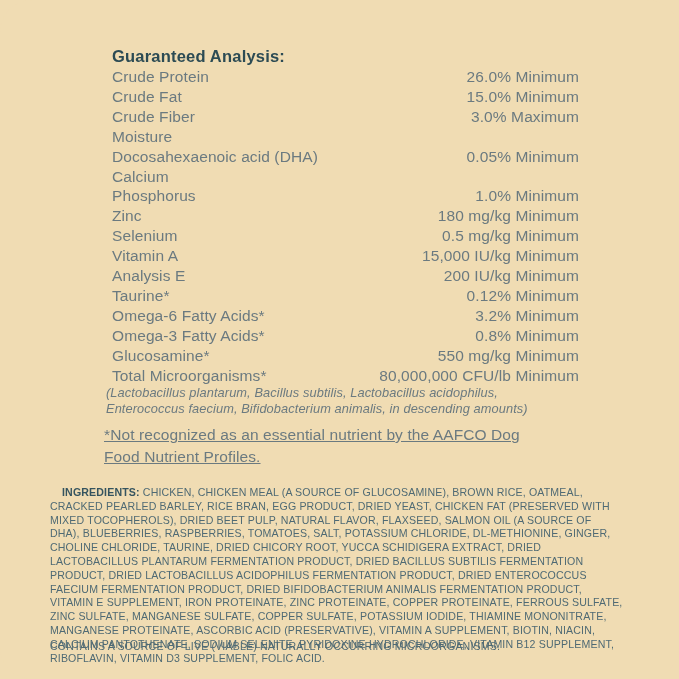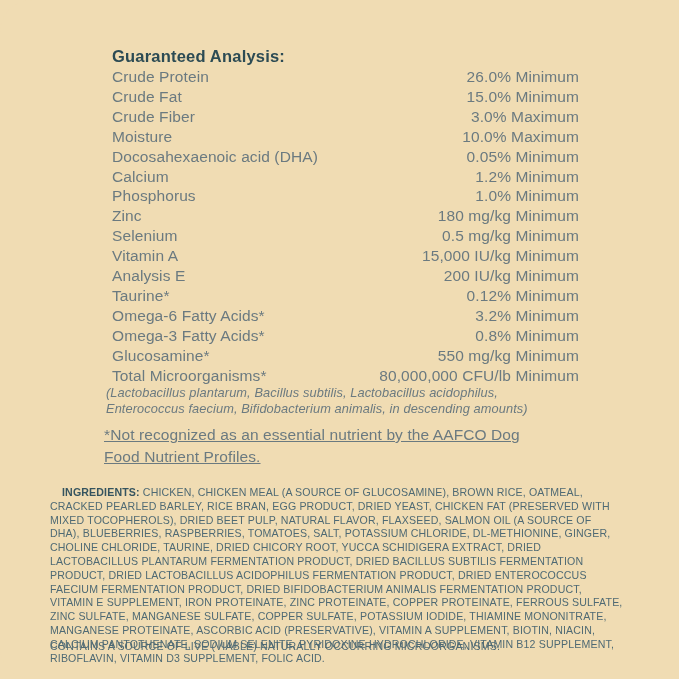--- a/index.html
+++ b/index.html
@@ -72,29 +72,27 @@
       <div class="ga-row">
         <span class="ga-nutrient">Crude Fat</span>
         <span class="ga-value">15.0% Minimum</span>
       </div>
       <div class="ga-row">
         <span class="ga-nutrient">Crude Fiber</span>
         <span class="ga-value">3.0% Maximum</span>
       </div>
       <div class="ga-row">
         <span class="ga-nutrient">Moisture</span>
-        <span class="ga-value">10.0% Maximum</span>
       </div>
       <div class="ga-row">
         <span class="ga-nutrient">Docosahexaenoic acid (DHA)</span>
         <span class="ga-value">0.05% Minimum</span>
       </div>
       <div class="ga-row">
         <span class="ga-nutrient">Calcium</span>
-        <span class="ga-value">1.2% Minimum</span>
       </div>
       <div class="ga-row">
         <span class="ga-nutrient">Phosphorus</span>
         <span class="ga-value">1.0% Minimum</span>
       </div>
       <div class="ga-row">
         <span class="ga-nutrient">Zinc</span>
         <span class="ga-value">180 mg/kg Minimum</span>
       </div>
       <div class="ga-row">

